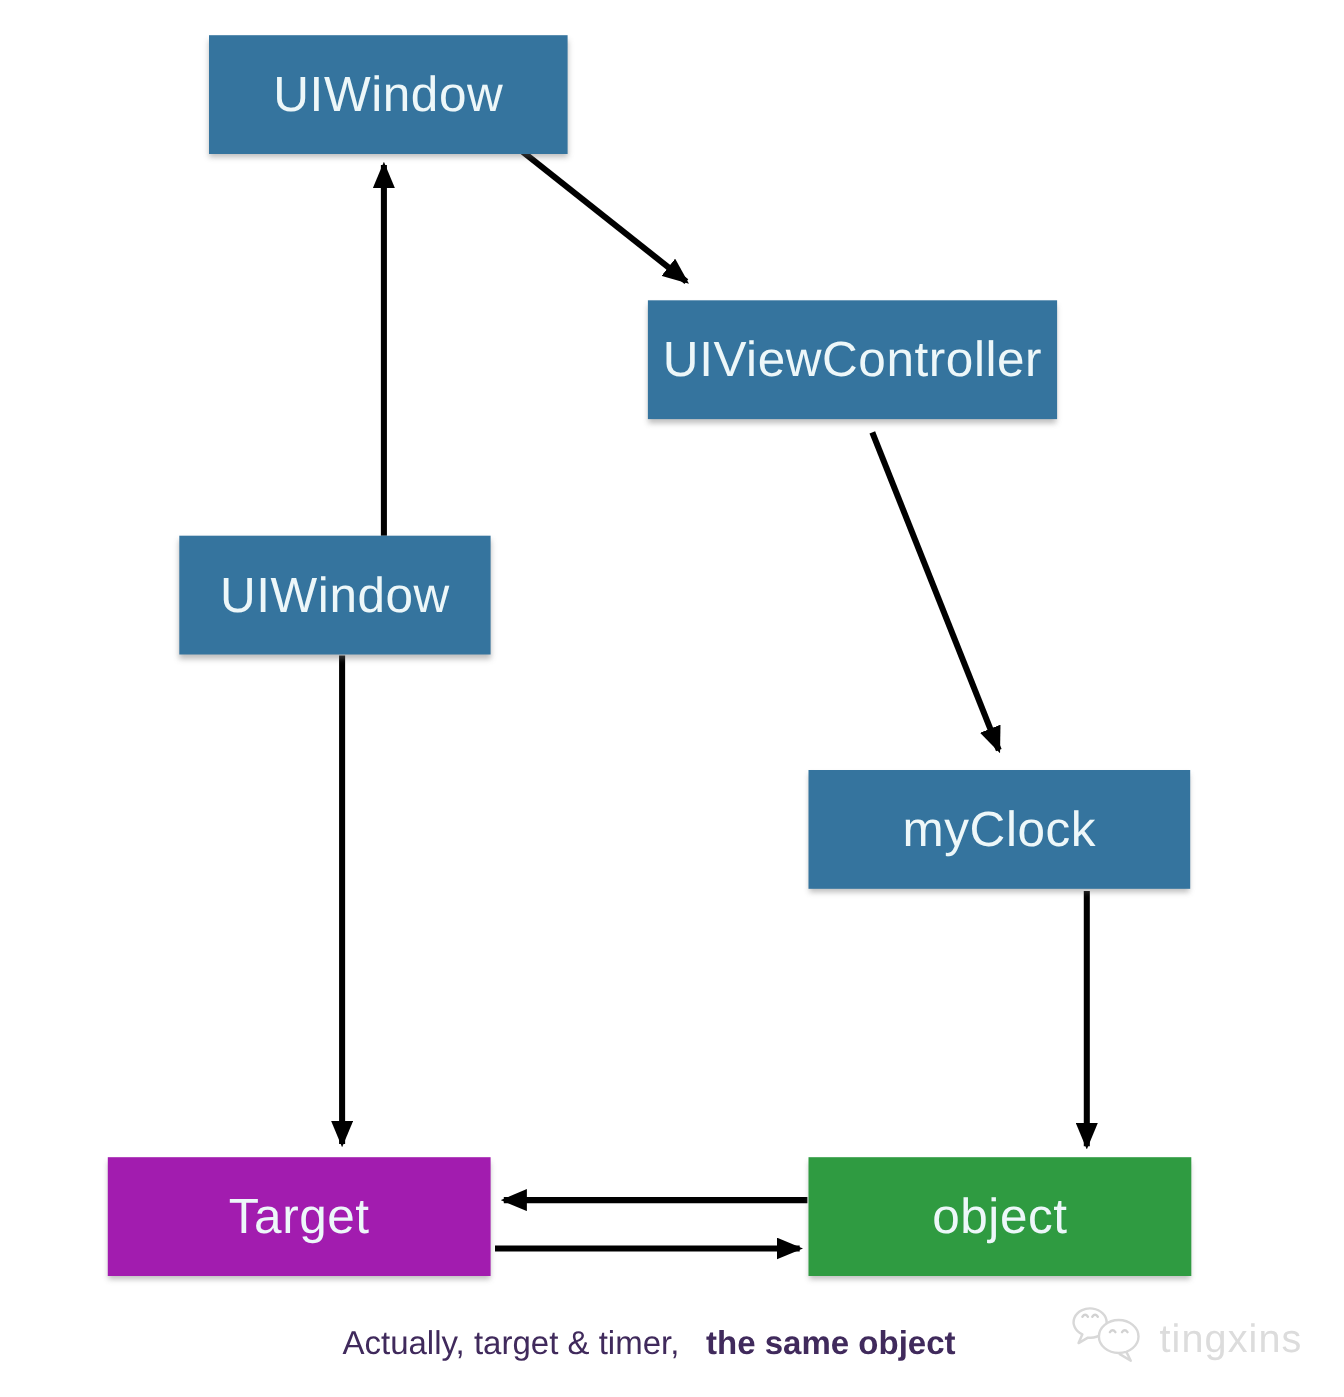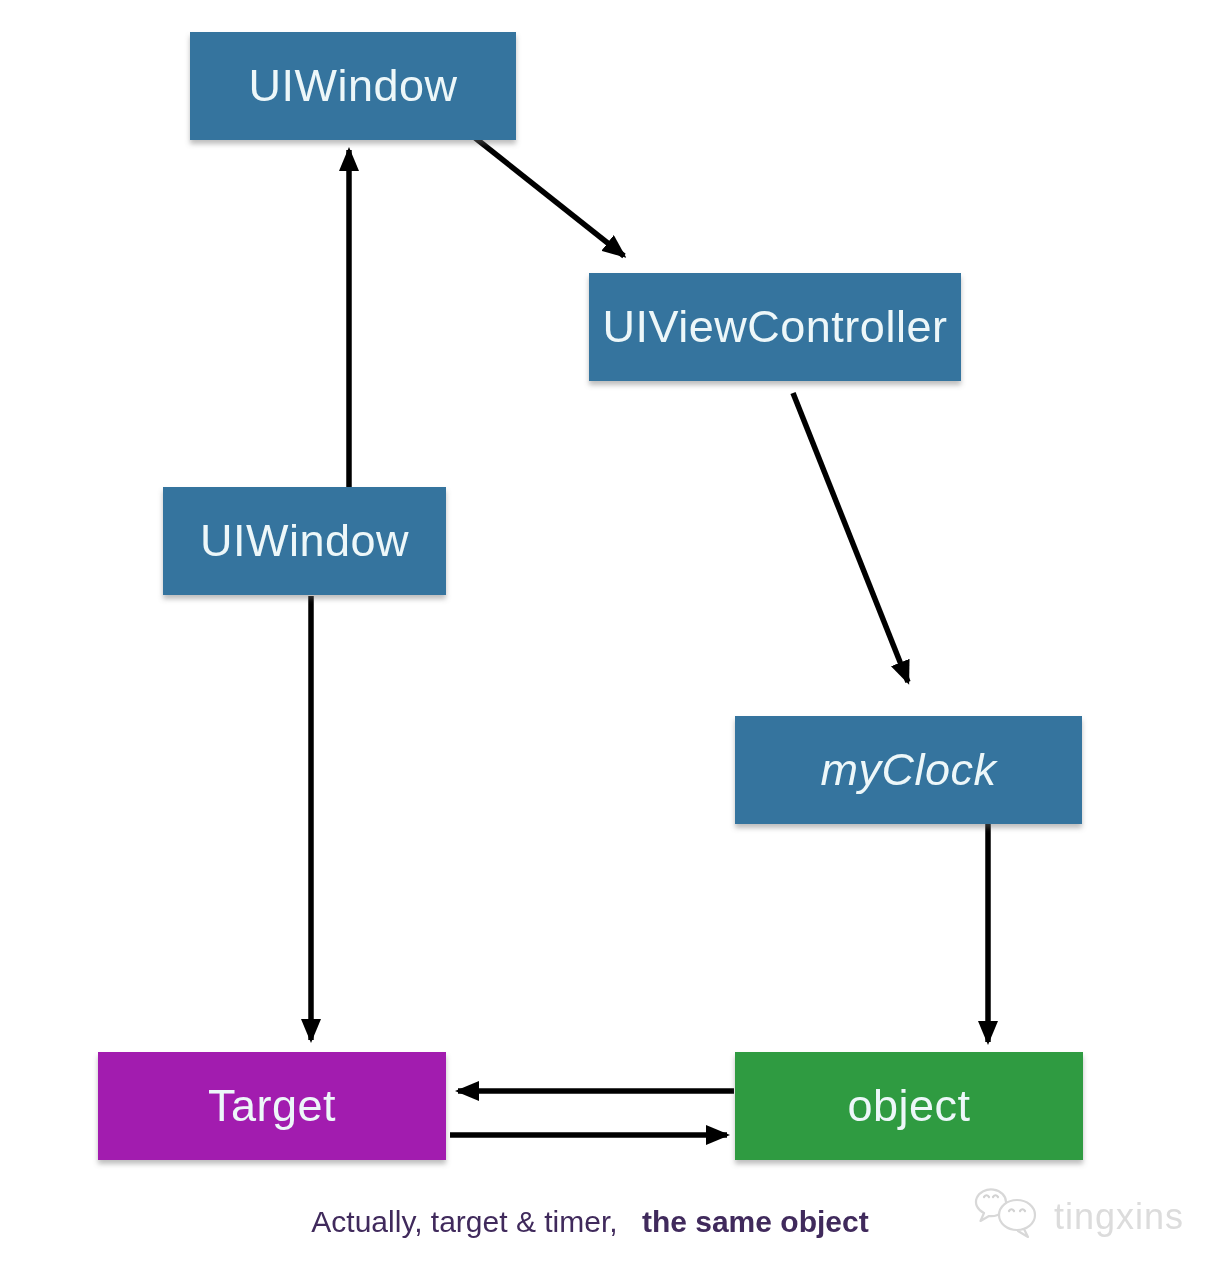--- a/index.html
+++ b/index.html
@@ -27,21 +27,21 @@
     font-weight: 300;
     letter-spacing: 0.5px;
     box-shadow: 0 4px 5px rgba(110,110,110,0.45);
   }
   .node.blue  { background: #35749E; }
   .node.red   { background: #a21caf; }
   .node.green { background: #2F9B41; }
   .node-uiwindow        { left: 190px; top: 32px;   width: 326px; height: 108px; }
   .node-uiviewcontroller{ left: 589px; top: 273px;  width: 372px; height: 108px; align-items: center; }
   .node-nsrunloop       { left: 163px; top: 487px;  width: 283px; height: 108px; }
-  .node-myclock         { left: 735px; top: 716px;  width: 347px; height: 108px; font-style: italic; }
+  .node-myclock         { left: 735px; top: 700px;  width: 347px; height: 108px; }
   .node-target          { left: 98px;  top: 1052px; width: 348px; height: 108px; }
   .node-timer           { left: 735px; top: 1052px; width: 348px; height: 108px; }
   .caption {
     position: absolute;
     left: 0; top: 1205px;
     width: 1180px;
     text-align: center;
     font-size: 30px;
     color: #402A5C;
   }

